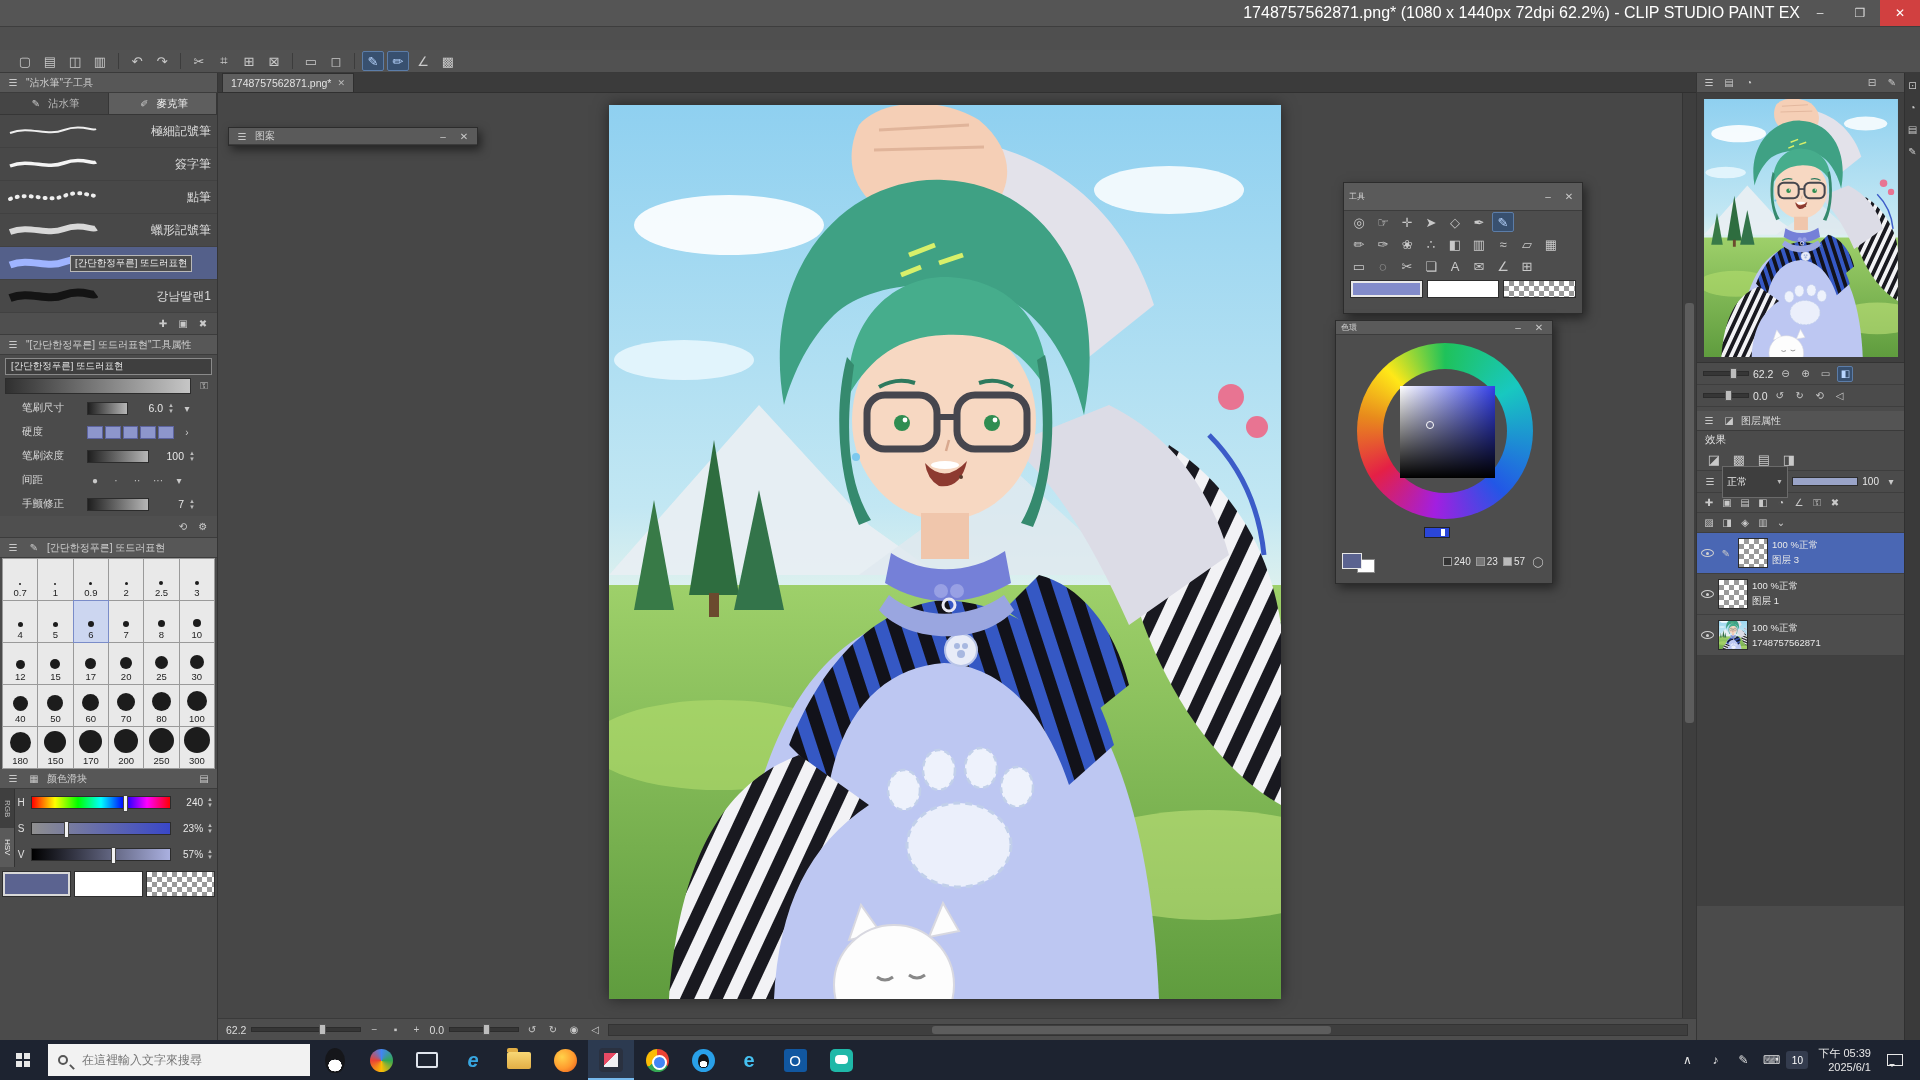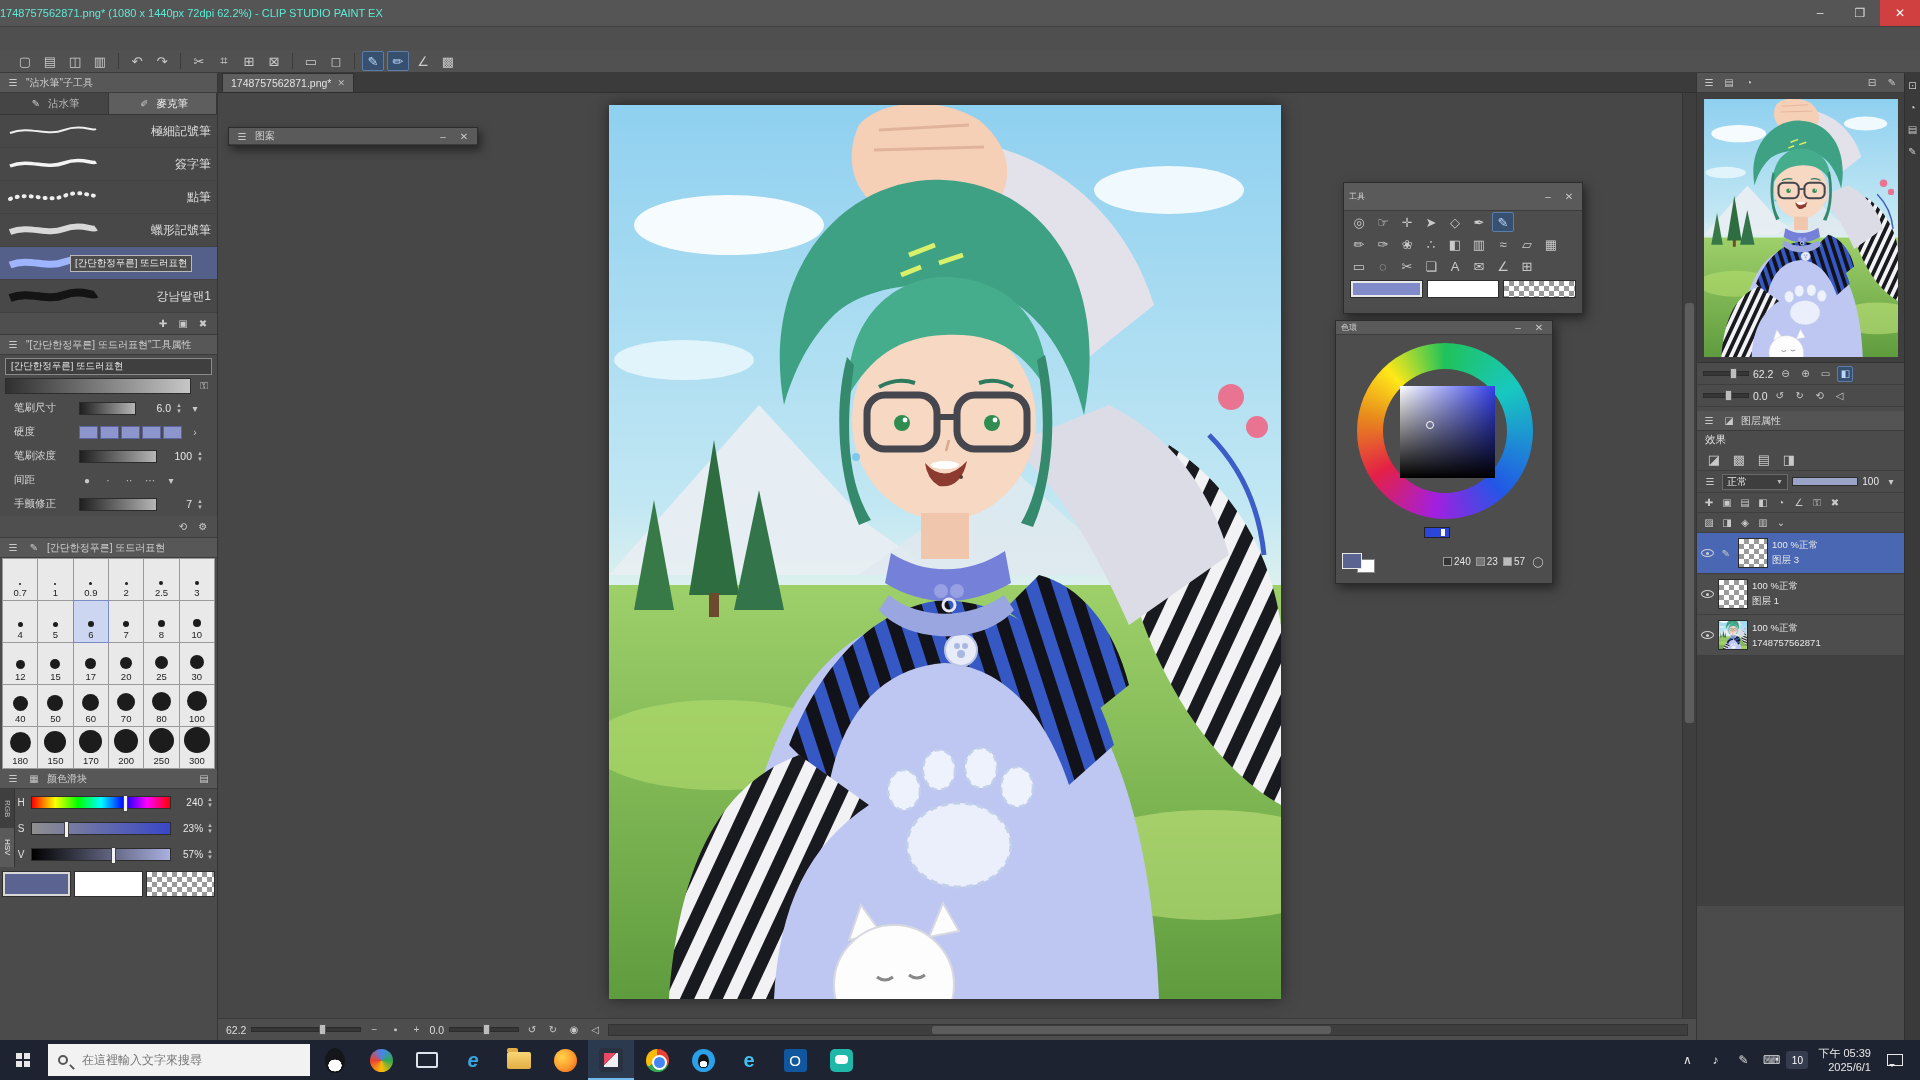--- a/index.html
+++ b/index.html
@@ -1,21 +1,21 @@
 <!DOCTYPE html>
 <html><head>
 <meta charset="utf-8">
 <style>
 *{margin:0;padding:0;box-sizing:border-box;font-family:"Liberation Sans","DejaVu Sans",sans-serif}
 html,body{width:1920px;height:1080px;overflow:hidden;background:#474747}
 
 
 #app{position:absolute;left:0;top:0;right:0;bottom:40px;background:#4f4f4f}
 #titlebar{position:absolute;left:0;top:0;right:0;height:27px;background:#555;display:flex;align-items:center;border-bottom:1px solid #3e3e3e}
-#titlebar .title{flex:1;text-align:left;font-size:11px;color:#5eead4;white-space:nowrap;overflow:hidden}
+#titlebar .title{flex:1;text-align:right;font-size:16px;color:#ffffff;white-space:nowrap;overflow:hidden}
 .winbtn{width:40px;height:26px;display:flex;align-items:center;justify-content:center;color:#ddd;font-size:12px}
 .winbtn.close{background:#d14040;color:#fff}
 #menubar{position:absolute;left:0;top:27px;right:0;height:23px;background:#4a4a4a;display:flex;align-items:center;padding-left:12px;gap:2px;border-bottom:1px solid #3a3a3a}
 .menu-item{font-size:12px;color:#d6d6d6;padding:2px 8px;border-radius:2px}
 #maintoolbar{position:absolute;left:0;top:50px;right:0;height:23px;background:#515151;display:flex;align-items:center;padding-left:14px;gap:3px;border-bottom:1px solid #3a3a3a}
 .ib{width:22px;height:20px;display:flex;align-items:center;justify-content:center;color:#c9c9c9;font-size:13px;border-radius:2px;flex:none}
 .ib.sm{width:16px;height:16px;font-size:10px}
 .ib.on{background:#38506f;color:#b9d6ff;border:1px solid #5c7da8}
 .tsep{width:1px;height:16px;background:#3c3c3c;margin:0 4px;flex:none}
 
@@ -30,21 +30,21 @@
 .subtab{flex:1;display:flex;align-items:center;justify-content:center;gap:4px;font-size:10.5px;color:#bbb;background:#454545;border-right:1px solid #363636}
 .subtab.on{background:#5e5e5e;color:#eee}
 .brushrow{height:33px;display:flex;align-items:center;padding:0 6px;gap:6px;border-bottom:1px solid #414141;background:#484848}
 .brushrow .nm{margin-left:auto;font-size:12px;color:#ddd;white-space:nowrap}
 .brushrow.sel{background:#54608a}
 .chip{position:absolute;left:70px;font-size:9.5px;color:#e8e8e8;background:#4c4c4c;border:1px solid #b9b9b9;padding:1px 4px;white-space:nowrap}
 .listfoot{height:22px;display:flex;align-items:center;justify-content:flex-end;gap:4px;padding:0 6px;background:#4f4f4f;border-bottom:1px solid #3c3c3c}
 .namechip{margin:3px 5px;height:17px;border:1px solid #8a8a8a;background:#3f3f3f;color:#e2e2e2;font-size:9.5px;display:flex;align-items:center;padding:0 5px;white-space:nowrap;overflow:hidden}
 .prevrow{display:flex;align-items:center;margin:2px 5px;gap:5px}
 .prevbar{flex:1;height:16px;background:linear-gradient(to right,#303030,#c6c6c6);border:1px solid #2d2d2d}
-.prow{display:flex;align-items:center;padding:2px 14px;gap:5px;height:24px}
+.prow{display:flex;align-items:center;padding:2px 22px;gap:5px;height:24px}
 .prow .lbl{width:60px;font-size:10.5px;color:#d8d8d8;white-space:nowrap}
 .vbar{flex:1;height:13px;background:linear-gradient(to right,#1f1f1f,#b6b6b6);border:1px solid #2c2c2c;position:relative}
 .segbar{flex:1;height:13px;display:flex;gap:2px}
 .segbar i{flex:1;background:#8d96cc;border:1px solid #5d64a0}
 .pval{width:30px;text-align:right;font-size:10.5px;color:#e8e8e8}
 .spin{display:flex;flex-direction:column;font-size:6px;color:#bbb;line-height:6px}
 .grid6{display:grid;grid-template-columns:repeat(6,1fr);gap:1px;background:#9a9a9a;padding:1px;margin:0 2px}
 .szc{background:#e9e9e9;height:41px;display:flex;flex-direction:column;align-items:center;justify-content:flex-end;padding-bottom:2px}
 .szc .dot{background:#1c1c1c;border-radius:50%;margin-bottom:2px}
 .szc span{font-size:9.5px;color:#222}
@@ -102,21 +102,21 @@
 
 #right-panel{position:absolute;right:0;top:0;width:224px;bottom:0;background:#4b4b4b;border-left:1px solid #353535}
 #rp-main{position:absolute;left:0;top:0;right:16px;bottom:0}
 #dock{position:absolute;right:0;top:0;width:16px;bottom:0;background:#3a3a3a;border-left:1px solid #303030;display:flex;flex-direction:column;align-items:center;padding-top:4px;gap:6px}
 .rp-tabs{height:20px;background:#545454;border-bottom:1px solid #3a3a3a;display:flex;align-items:center;padding:0 4px;gap:4px}
 #nav-view{height:270px;background:#3f3f3f;display:flex;align-items:center;justify-content:center;border-bottom:1px solid #333}
 .navrow{height:22px;display:flex;align-items:center;gap:4px;padding:0 6px;font-size:10.5px;color:#e4e4e4;border-bottom:1px solid #3e3e3e}
 .lp-label{height:18px;display:flex;align-items:center;padding:0 8px;font-size:10.5px;color:#ddd}
 .effrow{height:22px;display:flex;align-items:center;gap:3px;padding:0 6px;border-bottom:1px solid #3e3e3e}
 .blendrow{height:22px;display:flex;align-items:center;gap:4px;padding:0 5px;border-bottom:1px solid #3e3e3e}
-.dd{width:66px;height:16px;background:#3e3e3e;border:1px solid #6a6a6a;color:#e8e8e8;font-size:10px;display:flex;align-items:center;padding:0 4px;gap:14px}
+.dd{width:66px;height:32px;background:#3e3e3e;border:1px solid #6a6a6a;color:#e8e8e8;font-size:10px;display:flex;align-items:center;padding:0 4px;gap:14px}
 .dd .car{margin-left:auto;font-size:7px;color:#bbb}
 .opbar{flex:1;height:9px;background:linear-gradient(to right,#9aa4c8,#9aa4c8);border:1px solid #2e2e2e}
 .cmdrow{height:20px;display:flex;align-items:center;gap:2px;padding:0 4px;border-bottom:1px solid #3e3e3e}
 .lrow{height:41px;display:flex;align-items:center;gap:4px;padding:0 4px;background:#4d4d4d;border-bottom:1px solid #3f3f3f}
 .lrow.sel{background:#4a67b4}
 .lthumb{width:30px;height:30px;border:1px solid #2c2c2c;overflow:hidden;flex:none}
 .ltxt{display:flex;flex-direction:column;justify-content:center;gap:2px;font-size:9.5px;color:#e8e8e8;overflow:hidden;white-space:nowrap}
 .eye{width:13px;height:8px;border:1px solid #d0d0d0;border-radius:50%;position:relative;flex:none}
 .eye::after{content:"";position:absolute;left:4px;top:1.5px;width:3px;height:3px;background:#d0d0d0;border-radius:50%}
 #layer-empty{background:#404040;height:250px}

